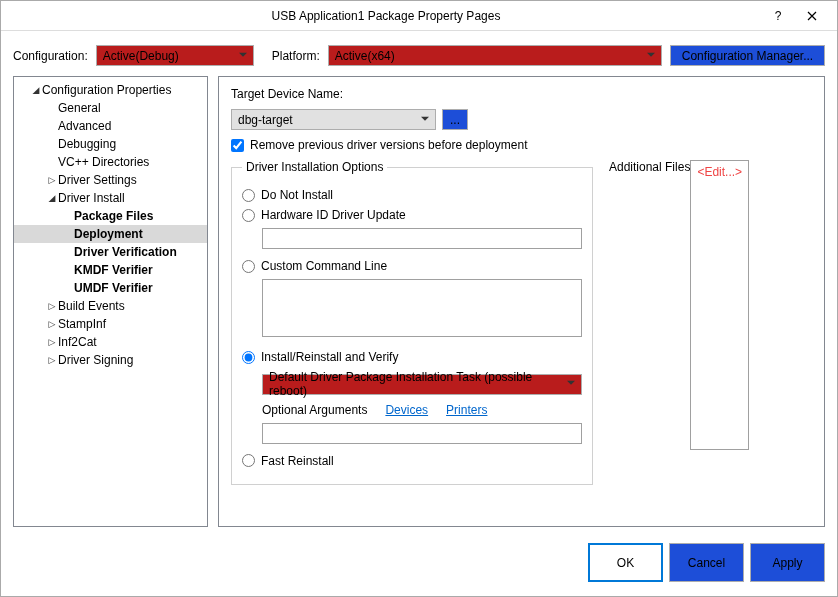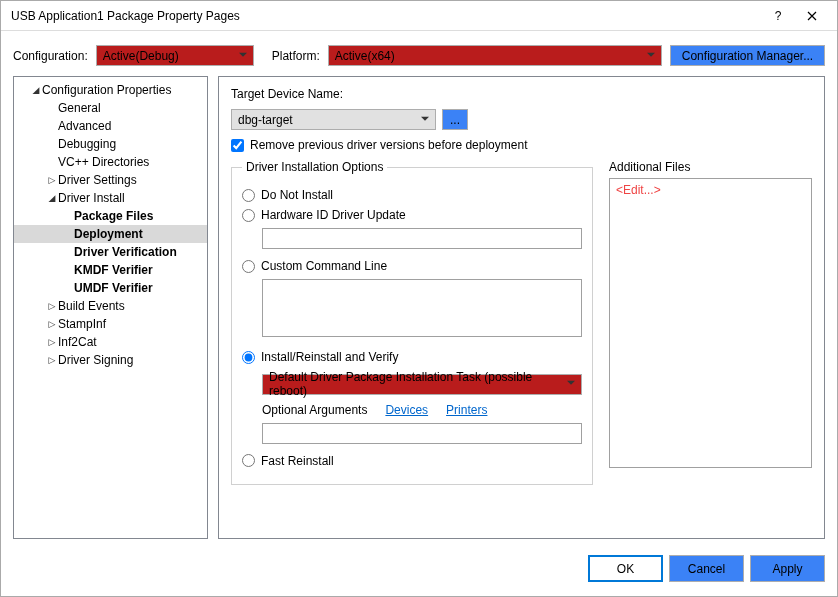--- a/index.html
+++ b/index.html
@@ -1,48 +1,48 @@
 <!DOCTYPE html>
 <html><head>
 <meta charset="utf-8">
 <style>
 * { box-sizing: border-box; font-family: "Segoe UI", Tahoma, sans-serif; font-size: 12px; }
 body { margin: 0; background: #fff; color: #000; }
 .window { width: 838px; height: 597px; border: 1px solid #aaa; display: flex; flex-direction: column; background:#fff; }
 .titlebar { height: 30px; display:flex; align-items:center; padding: 0 8px 0 10px; border-bottom:1px solid #ddd; }
-.titlebar .title { flex:1; }
+.titlebar .title { flex:1;text-align:center; }
 .titlebar .tb-btn { width:34px; height:22px; display:flex; align-items:center; justify-content:center; }
 .config-row { display:flex; align-items:center; gap:8px; padding:14px 12px 10px 12px; }
 .config-row label { white-space:nowrap; }
 .combo { position:relative; display:inline-flex; align-items:center; border:1px solid #adadad; background:#b91c1c; height:21px; padding:0 18px 0 6px; }
 .combo::after { content:""; position:absolute; right:6px; top:50%; transform:translateY(-40%); border:4px solid transparent; border-top-color:#333; }
-.btn { border:1px solid #adadad; background:#3b82f6; height:21px; padding:0 10px; display:inline-flex; align-items:center; justify-content:center; }
+.btn { border:1px solid #adadad; background:#1d4ed8; height:21px; padding:0 10px; display:inline-flex; align-items:center; justify-content:center; }
 .body { flex:1; display:flex; padding:0 12px 8px 12px; gap:10px; min-height:0; }
 .tree { width:195px; border:1px solid #828790; padding:4px 0; overflow:auto; }
 .tree-item { display:flex; align-items:center; height:18px; padding-right:6px; cursor:default; }
 .tree-item .caret { width:12px; display:inline-flex; justify-content:center; font-size:9px; color:#333; }
 .tree-item.selected { background:#d9d9d9; }
 .indent1 { padding-left: 16px; }
 .indent2 { padding-left: 32px; }
 .indent3 { padding-left: 48px; font-weight: bold; }
 .content { flex:1; border:1px solid #828790; padding:10px 12px; overflow:auto; }
 .row { margin-bottom:8px; }
 fieldset.group { border:1px solid #d0d0d0; padding:8px 10px 10px 10px; margin:0; }
 fieldset.group > legend { padding:0 4px; }
 .radio-row { display:flex; align-items:center; gap:6px; margin:6px 0; }
 .radio-row input { margin:0; }
 .textfield { border:1px solid #a0a0a0; background:#fff; height:21px; width:100%; padding:0 4px; }
 .textarea { border:1px solid #a0a0a0; background:#fff; width:100%; resize:none; padding:2px 4px; }
 .sub { margin-left:20px; margin-top:4px; }
 .cols { display:flex; gap:16px; align-items:flex-start;justify-content:flex-end; }
 .link { color:#0066cc; text-decoration:underline; cursor:pointer; }
-.additional { display:flex; flex-direction:column; }
+.additional { display:flex; }
 .additional .list { border:1px solid #a0a0a0; background:#fff; padding:4px 6px; color:#ef4444; }
 .footer { display:flex; justify-content:flex-end; gap:6px; padding:8px 12px 14px; }
-.footer .btn { width:75px; height:27px; }
+.footer .btn { width:75px; height:39px; }
 .footer .btn.default { border:1px solid #0078d7; background:#fff; box-shadow:inset 0 0 0 1px #0078d7; }
 .check-row { display:flex; align-items:center; gap:6px; }
 .check-row input { margin:0; }
 </style>
 </head>
 <body>
 
 <div class="window">
 
   <div class="titlebar">

